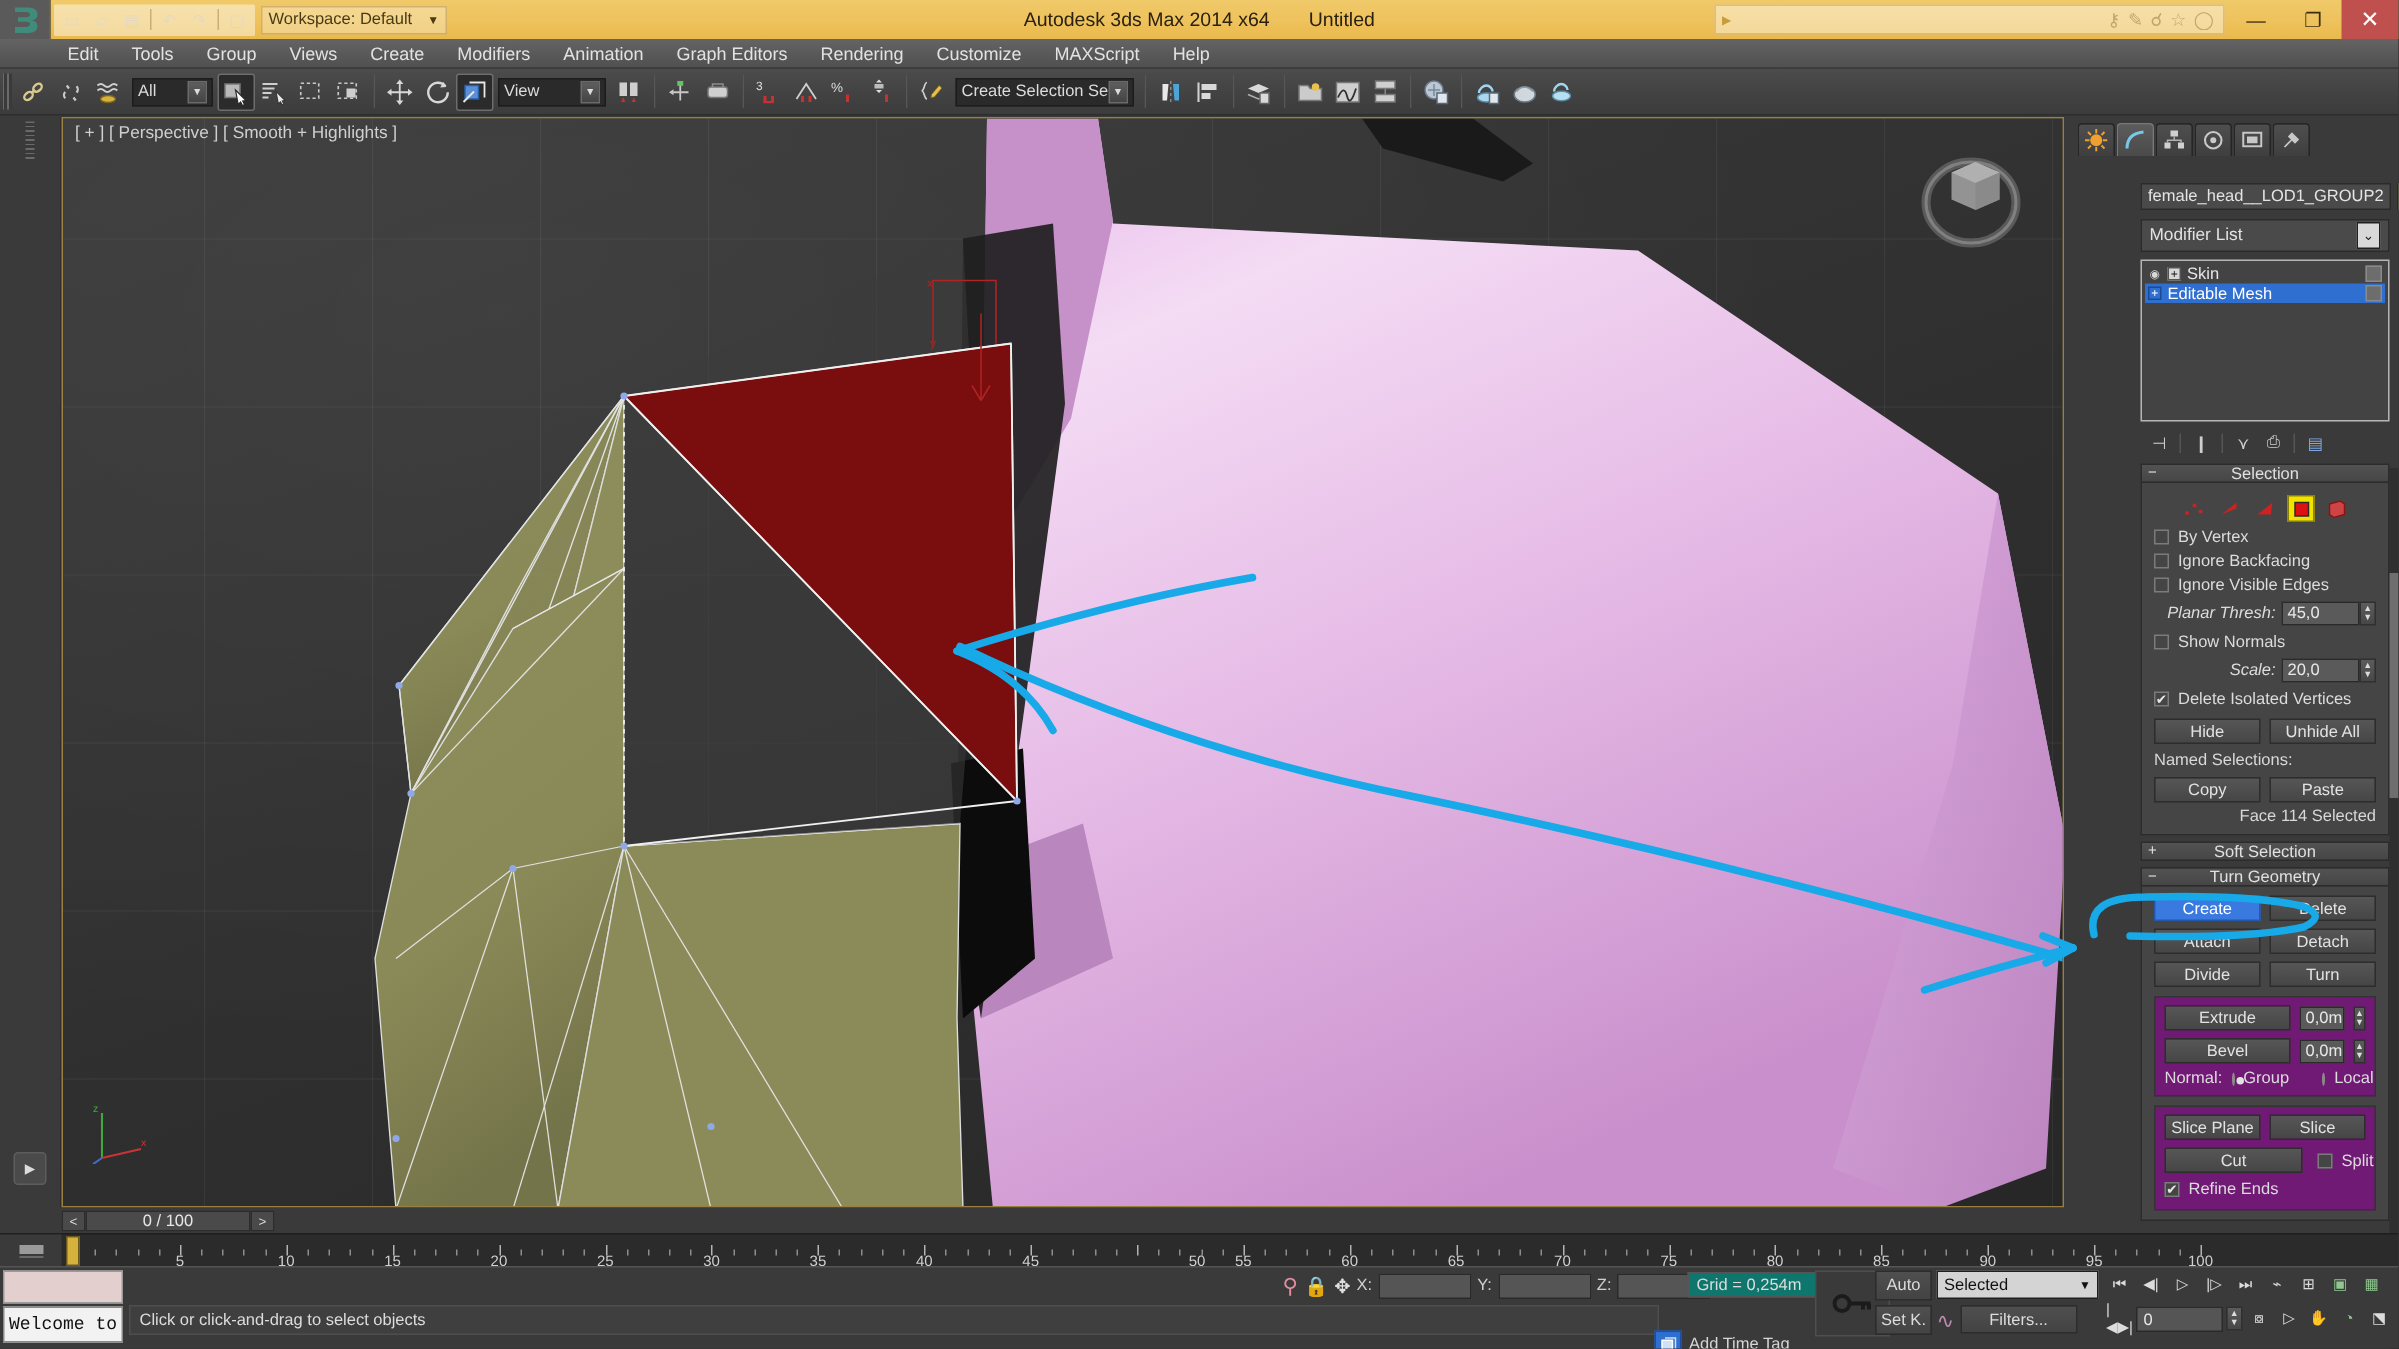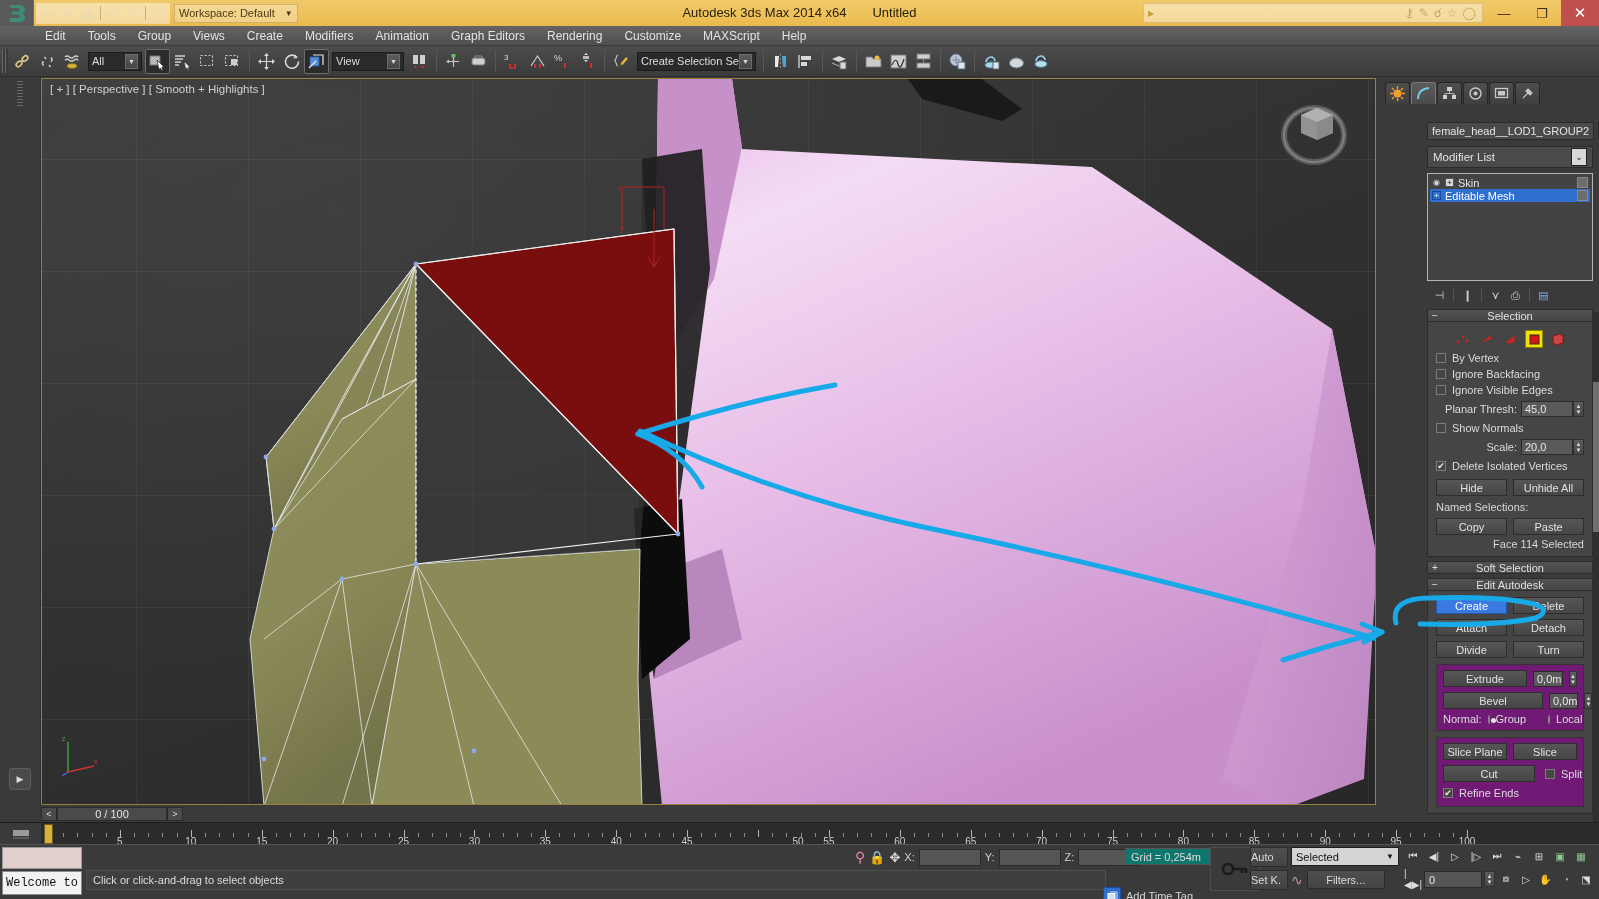--- a/index.html
+++ b/index.html
@@ -135,21 +135,21 @@
 
   .rollhdr{height:13px;background:linear-gradient(180deg,#525252,#464646);border:1px solid #2c2c2c;
     text-align:center;font-size:11px;line-height:12px;color:#e0e0e0;position:relative;margin-top:4px;}
   .rollhdr .pm{position:absolute;left:4px;top:0;font-size:10px;}
   .rollbody{border:1px solid #2c2c2c;border-top:none;background:#454545;padding:6px 8px 6px 8px;}
   .chk{display:flex;align-items:center;gap:6px;height:16px;font-size:11px;color:#dcdcdc;}
   .chk i{width:10px;height:10px;background:#454545;border:1px solid #7b7b7b;display:inline-block;
     font-style:normal;font-size:9px;line-height:9px;text-align:center;color:#e8e8e8;}
   .chk i.on{background:#454545;}
   .fieldrow{display:flex;align-items:center;justify-content:flex-end;gap:4px;height:18px;margin:2px 0;}
-  .fieldrow label{font-size:11px;color:#dcdcdc;}
+  .fieldrow label{font-size:11px;color:#dcdcdc;font-style:italic;}
   .spin{display:flex;align-items:center;}
   .spinfield{width:52px;height:16px;background:#5a5a5a;border:1px solid #2a2a2a;
     font-size:11px;line-height:15px;padding-left:3px;color:#e8e8e8;}
   .spinbtns{width:11px;height:16px;background:linear-gradient(180deg,#5c5c5c,#474747);
     border:1px solid #303030;display:flex;flex-direction:column;align-items:center;justify-content:center;
     font-size:6px;line-height:6px;color:#ddd;}
   .btnrow{display:flex;gap:6px;margin-top:5px;}
   .mbtn{flex:1;height:17px;background:linear-gradient(180deg,#565656,#464646);
     border:1px solid #2d2d2d;text-align:center;font-size:11px;line-height:16px;color:#e2e2e2;}
   .mbtn.blue{background:#3a7ae0;border-color:#2458a8;color:#fff;}
@@ -198,21 +198,21 @@
   .coordfield{width:62px;height:17px;background:#555;border:1px solid #2a2a2a;}
   .sb-grid{position:absolute;left:1125px;top:3px;width:95px;height:17px;background:#0f766e;
     border:1px solid #555;font-size:11px;line-height:16px;padding-left:5px;color:#dcdcdc;}
   .sb-addtag{position:absolute;left:1103px;top:42px;display:flex;align-items:center;gap:5px;text-align:right;}
   .sb-addtag .tgicon{width:18px;height:18px;background:#2f6fd0;border:1px solid #1b4e9e;
     display:flex;align-items:center;justify-content:center;}
   .sb-key{position:absolute;left:1210px;top:2px;width:50px;height:44px;background:#3a3a3a;
     border:1px solid #4e4e4e;display:flex;align-items:center;justify-content:center;}
   .sb-auto{position:absolute;left:1250px;top:2px;}
   .akbtn{width:38px;height:20px;background:linear-gradient(180deg,#4f4f4f,#434343);border:1px solid #2c2c2c;
-    font-size:11px;line-height:19px;color:#dcdcdc;margin-bottom:3px;}
+    font-size:11px;text-align:center;line-height:19px;color:#dcdcdc;margin-bottom:3px;}
   .sb-selected{position:absolute;left:1291px;top:2px;width:108px;height:19px;background:#d4d4d4;
     border:1px solid #1f1f1f;font-size:11px;line-height:18px;padding-left:4px;color:#111;display:flex;align-items:center;}
   .sb-selected .dd{margin-left:auto;font-size:8px;padding-right:4px;}
   .sb-curve{position:absolute;left:1291px;top:25px;display:flex;align-items:center;gap:4px;}
   .sb-filters{width:78px;height:19px;background:linear-gradient(180deg,#4f4f4f,#434343);
     border:1px solid #2c2c2c;font-size:11px;text-align:center;line-height:18px;color:#dcdcdc;}
   .sb-transport{position:absolute;left:1404px;top:2px;display:flex;align-items:center;gap:3px;}
   .tpi{width:18px;height:18px;display:flex;align-items:center;justify-content:center;font-size:10px;color:#dcdcdc;}
   .sb-nav{position:absolute;left:1404px;top:25px;display:flex;align-items:center;gap:2px;}
   .navfield{width:58px;height:17px;background:#555;border:1px solid #2a2a2a;font-size:11px;
@@ -795,21 +795,21 @@
         <div class="rightnote">Face 114 Selected</div>
       </div>
 
       <div class="rollhdr">
         <span class="pm">+</span>
         <span>Soft Selection</span>
       </div>
 
       <div class="rollhdr">
         <span class="pm">−</span>
-        <span>Edit Autodesk</span>
+        <span>Turn Geometry</span>
       </div>
       <div class="rollbody">
         <div class="btnrow" style="margin-top:0;">
           <div class="mbtn blue">Create</div>
           <div class="mbtn">Delete</div>
         </div>
         <div class="btnrow">
           <div class="mbtn">Attach</div>
           <div class="mbtn">Detach</div>
         </div>
@@ -821,21 +821,21 @@
         <div class="innerbox">
           <div style="display:flex;gap:6px;align-items:center;">
             <div class="mbtn" style="width:84px;flex:none;">Extrude</div>
             <span class="spinfield" style="width:58px;">0,0m</span>
             <span class="spinbtns">
                 <b>▲</b>
                 <b>▼</b>
               </span>
           </div>
           <div style="display:flex;gap:6px;align-items:center;margin-top:5px;">
-            <div class="mbtn" style="width:100px;flex:none;">Bevel</div>
+            <div class="mbtn" style="width:84px;flex:none;">Bevel</div>
             <span class="spinfield" style="width:58px;">0,0m</span>
             <span class="spinbtns">
                 <b>▲</b>
                 <b>▼</b>
               </span>
           </div>
           <div class="radiorow">
             <span>Normal:</span>
             <span class="radio on"></span>
             <span>Group</span>

